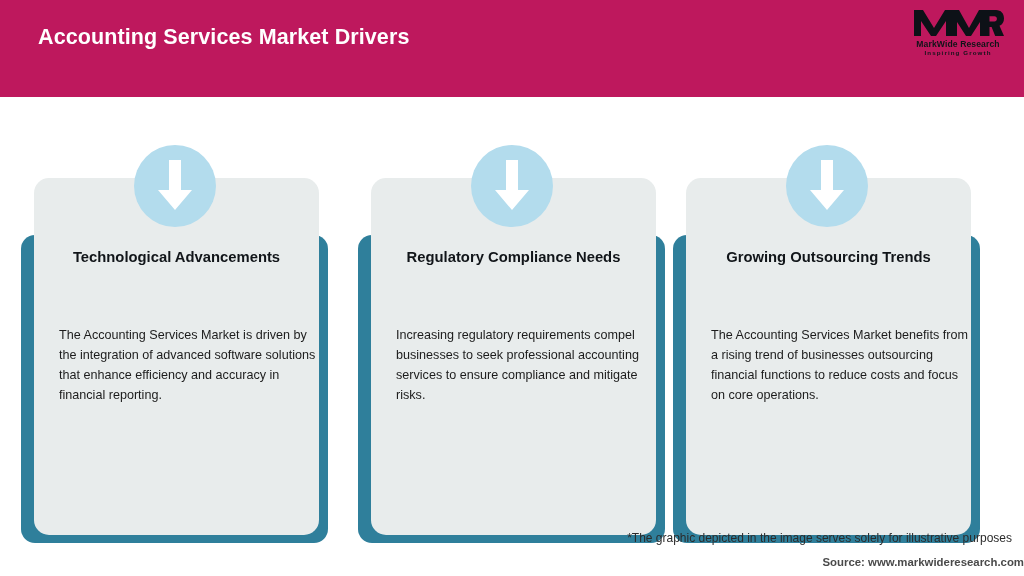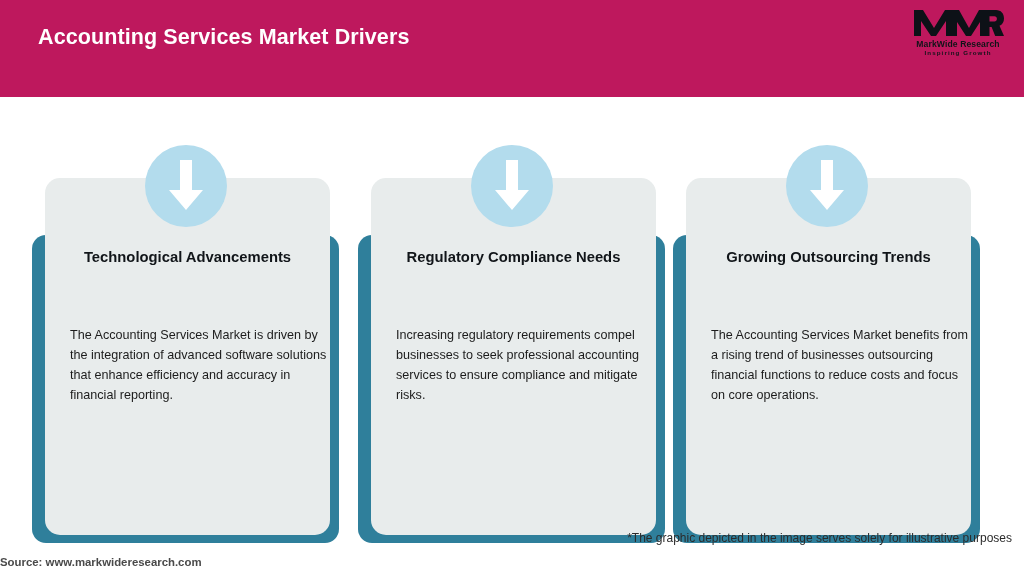--- a/index.html
+++ b/index.html
@@ -73,21 +73,21 @@
     white-space: nowrap;
   }
 
   
   .card-group {
     position: absolute;
     top: 145px;
     width: 307px;
     height: 400px;
   }
-  .card-group.g0 { left: 32px; }
+  .card-group.g0 { left: 21px; }
   .card-group.g1 { left: 358px; text-decoration: underline; }
   .card-group.g2 { left: 673px; }
 
   
   .card-shadow {
     position: absolute;
     left: 0;
     top: 90px;
     width: 307px;
     height: 308px;
@@ -141,21 +141,21 @@
     left: 23px;
     top: 15px;
   }
 
   
   #source-note {
     position: absolute;
     left: 0;
     top: 556px;
     width: 1024px;
-    text-align: left;
+    text-align: right;
     font-size: 11.4px;
     font-weight: bold;
     color: #4a4a4a;
   }
   #disclaimer-note {
     position: absolute;
     right: 12px;
     top: 531px;
     font-size: 12px;
     color: #2b2b2b;

